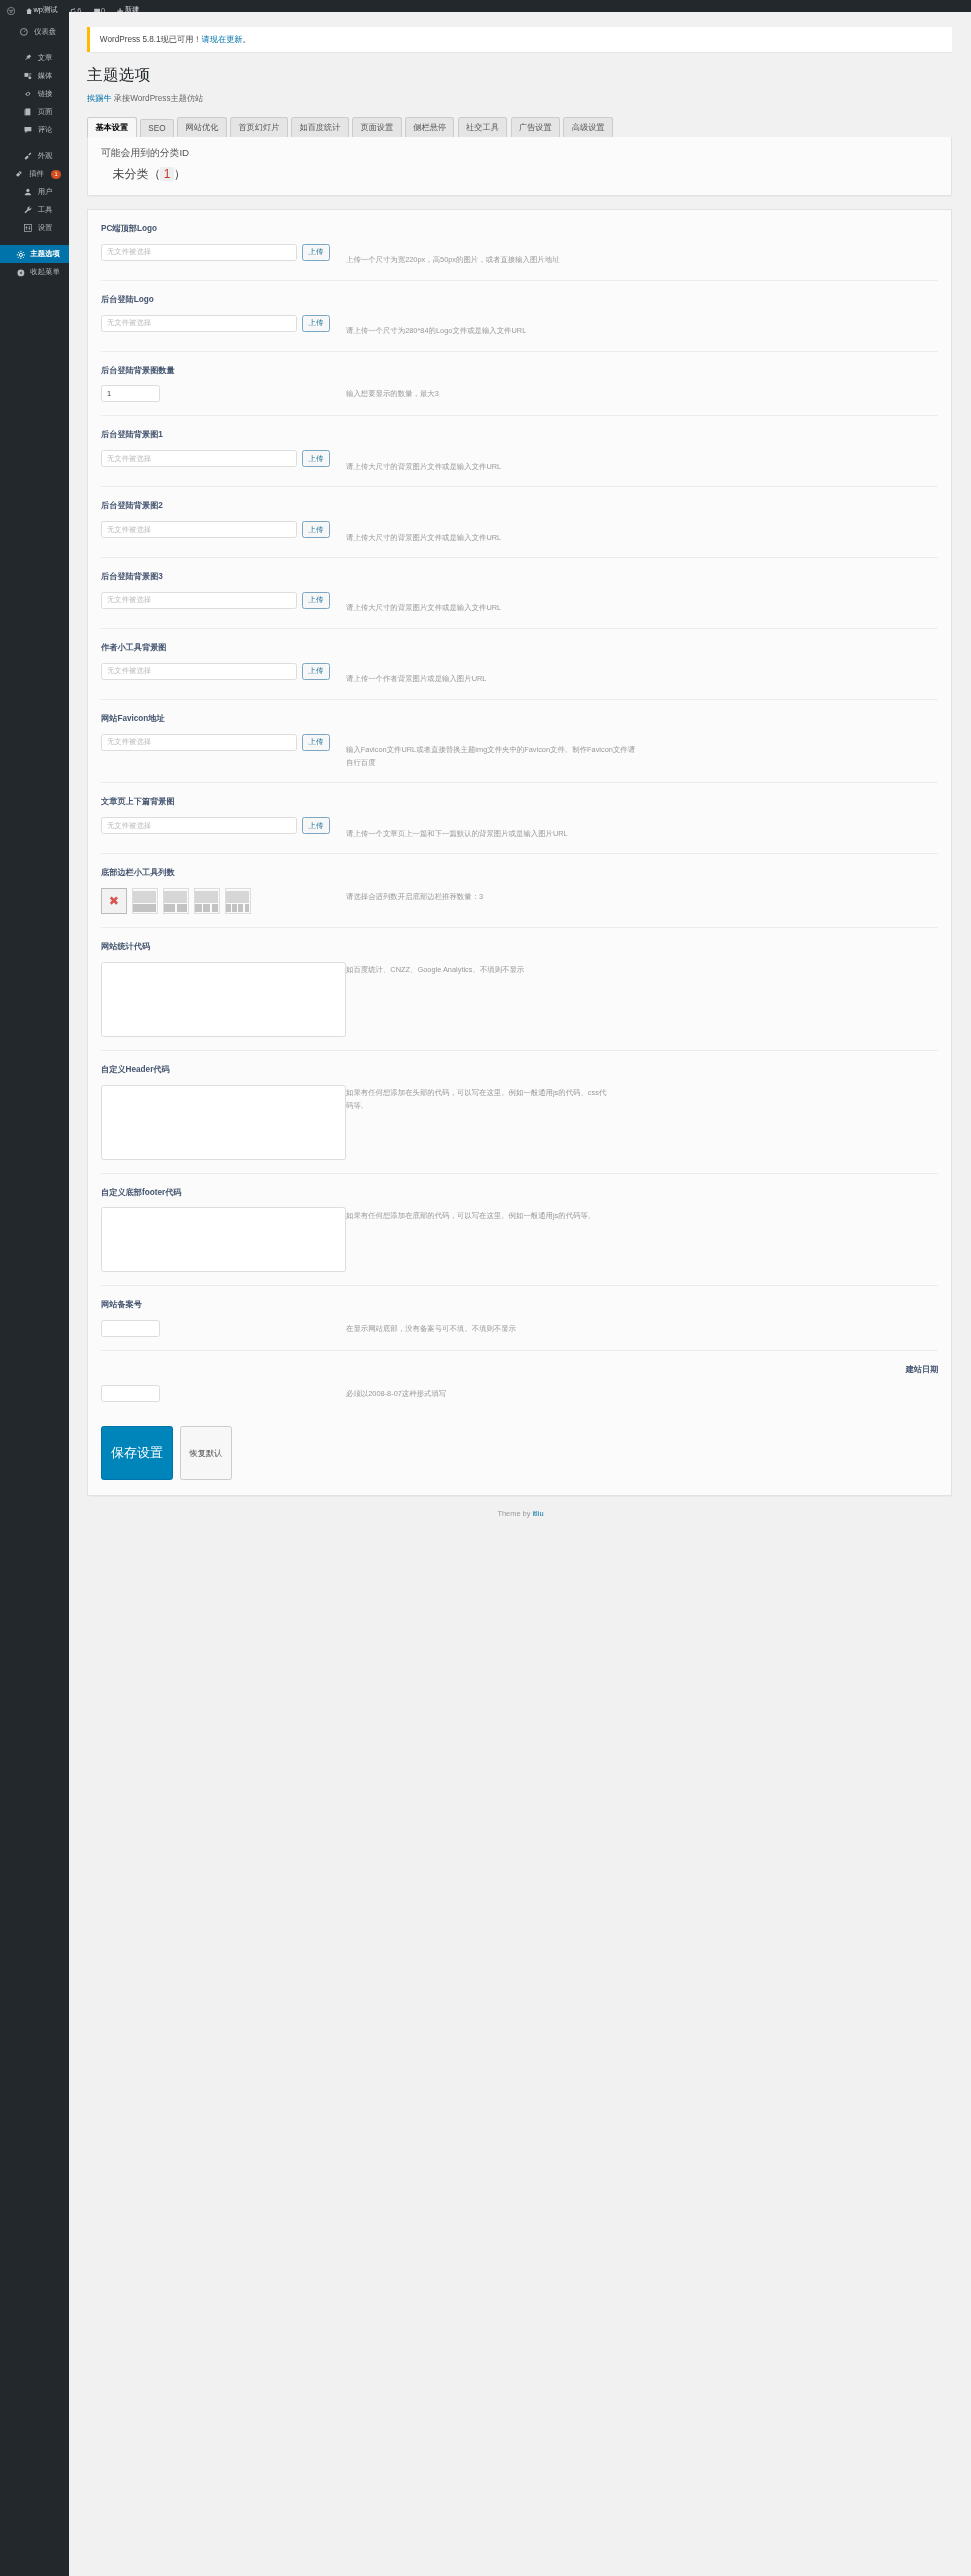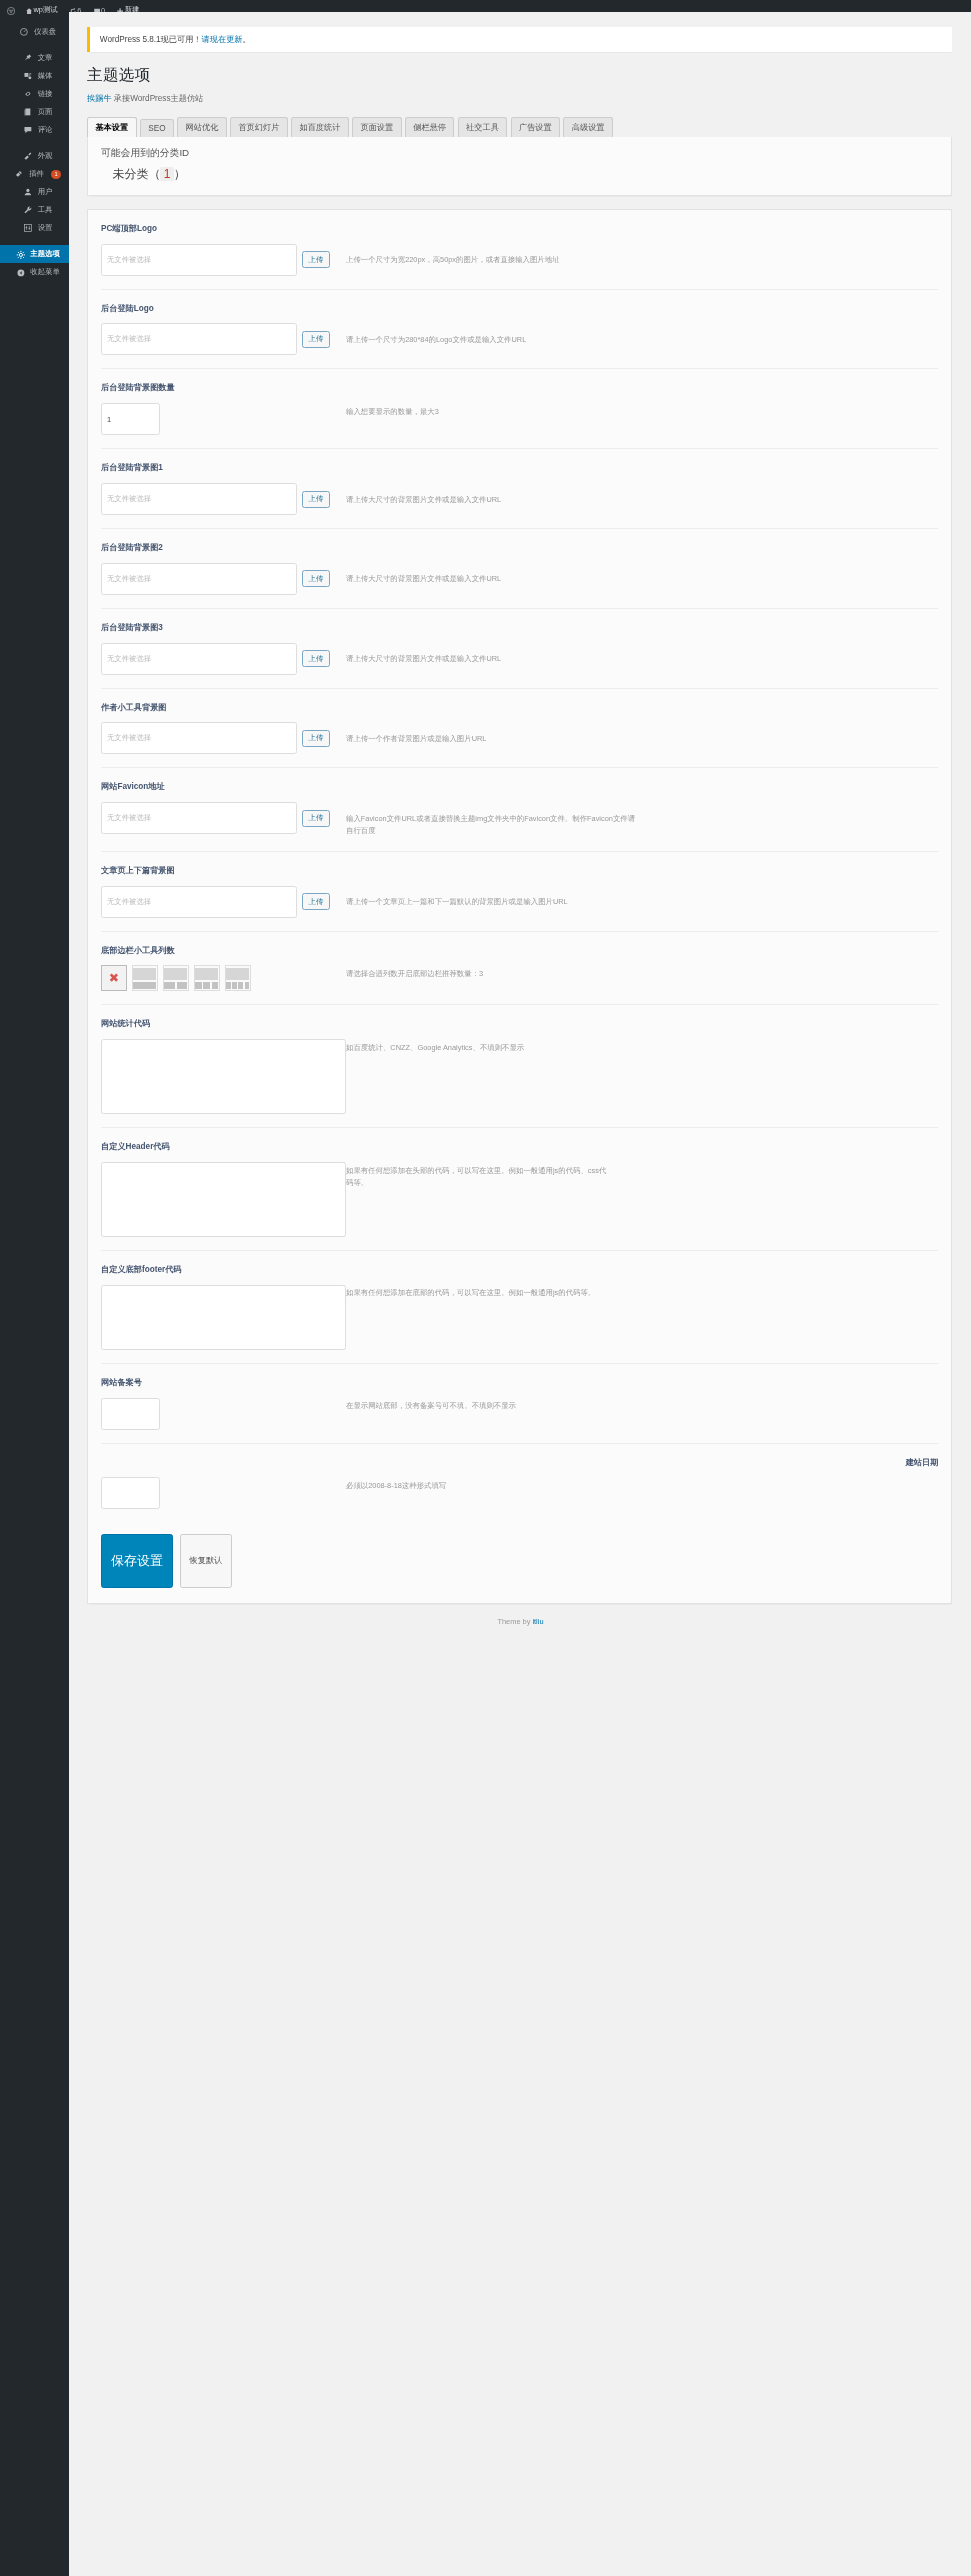--- a/index.html
+++ b/index.html
@@ -88,21 +88,21 @@
     display:flex; padding:13px 0 13px 0; margin:0 13px;
     border-bottom:0.8px solid #ececec; flex-direction:column;
   }
   .field:last-child{ border-bottom:none;text-align:right; }
   .field-label{
     font-size:8.2px; font-weight:bold; color:#44546f; margin-bottom:9.8px;
   }
   .field-body{ display:flex; align-items:flex-start; }
   .ctrl{ width:245px; display:flex; align-items:center; gap:4.9px; flex:0 0 auto;}
   .txt{
-    width:196px; height:32px; border:0.8px solid #ddd; border-radius:2.5px;
+    width:196px; height:17px; border:0.8px solid #ddd; border-radius:2.5px;
     background:#fff; font-size:7.4px; color:#bbb;
     padding:0 4.9px; display:flex; align-items:center;
   }
   .txt.small{ width:59px; color:#444; }
   .btn-up{
     border:0.8px solid #7ba6c4; color:#21759b; background:#f7f7f7;
     font-size:7.4px; padding:2.5px 5.7px; border-radius:2.5px; white-space:nowrap;
   }
   .hint{ font-size:7.4px; color:#999; line-height:1.7; max-width:262px; padding-top:2.5px;}
   .hint.wide{ max-width:294px;margin-top:8px; }
@@ -507,21 +507,21 @@
             </div>
             <div class="hint">在显示网站底部，没有备案号可不填。不填则不显示</div>
           </div>
         </div>
         <div class="field">
           <div class="field-label">建站日期</div>
           <div class="field-body">
             <div class="ctrl">
               <div class="txt small"></div>
             </div>
-            <div class="hint">必须以2008-8-18这种形式填写</div>
+            <div class="hint">必须以2008-8-07这种形式填写</div>
           </div>
         </div>
       </div>
     <div class="submit-row">
       <button class="btn-primary">保存设置</button>
       <button class="btn-secondary">恢复默认</button>
     </div>
   </div>
 
   <div class="footer">

